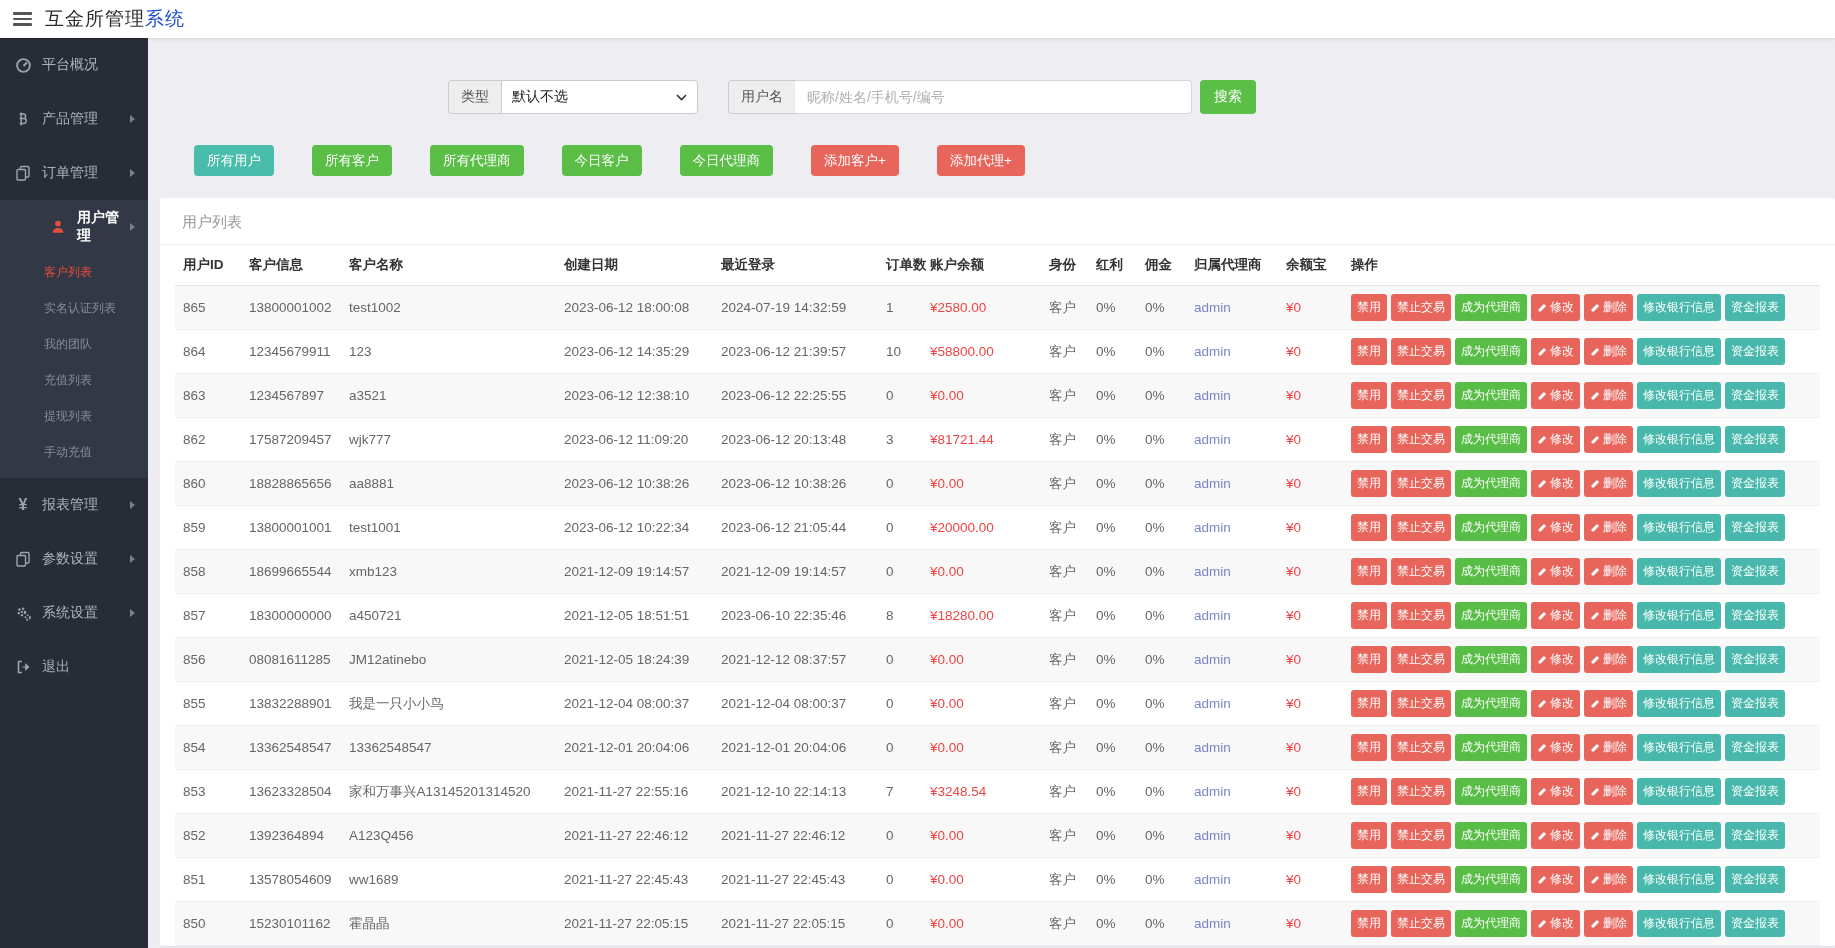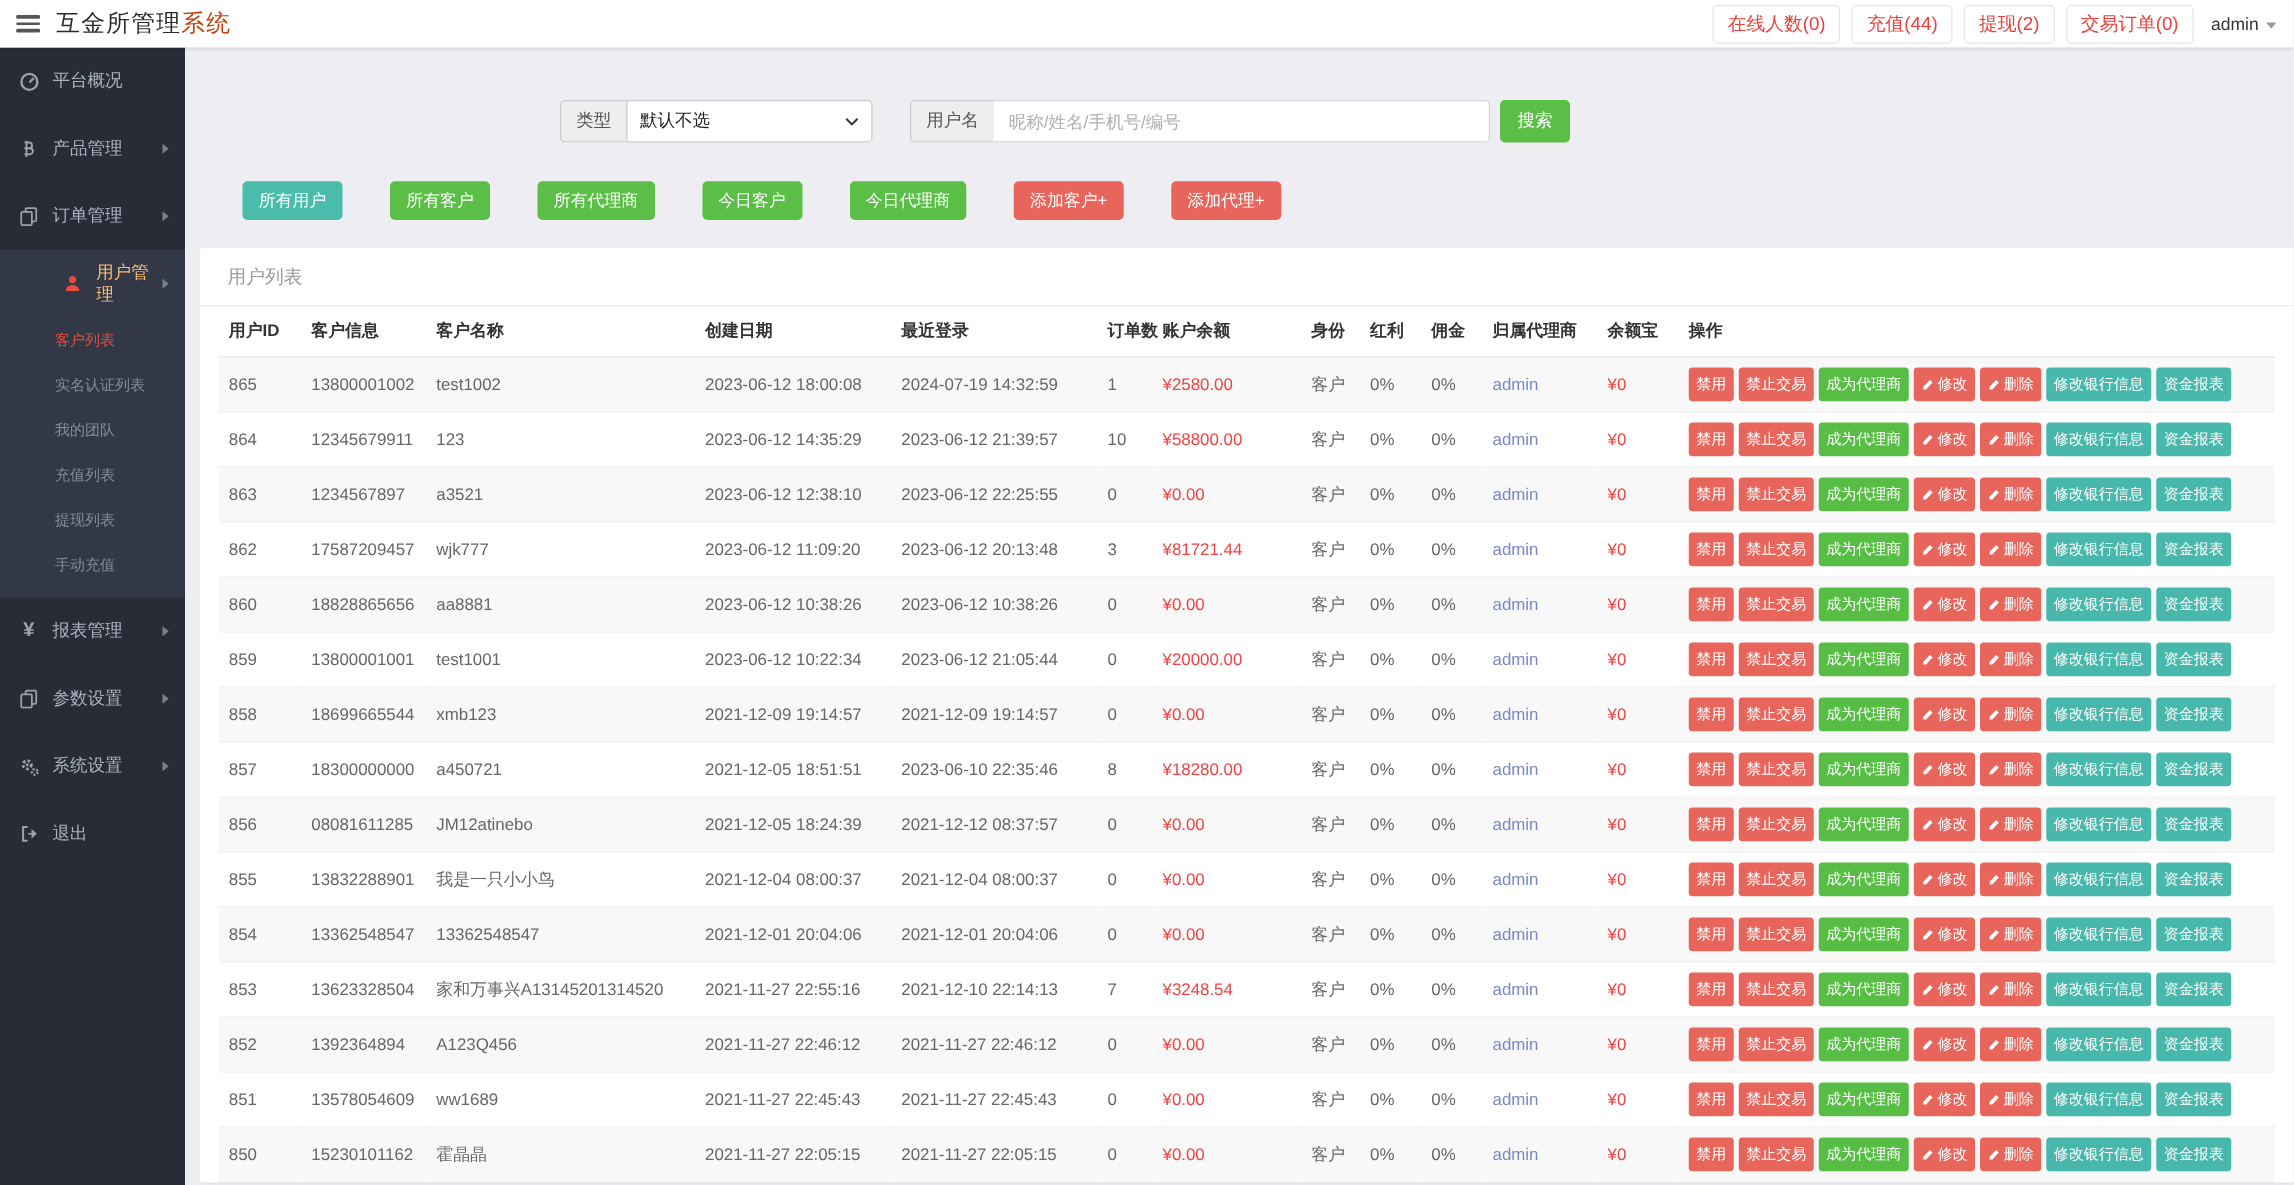--- a/index.html
+++ b/index.html
@@ -5,39 +5,39 @@
   * { margin:0; padding:0; box-sizing:border-box; }
   html,body { width:1835px; height:948px; overflow:hidden; }
   body { background:#ededf2; font-family:"Liberation Sans","DejaVu Sans",sans-serif; position:relative; }
 
   
   .topbar { position:absolute; top:0; left:0; width:1835px; height:38px; background:#fff;
             box-shadow:0 1px 3px rgba(0,0,0,.12); display:flex; align-items:center; z-index:20; }
   .hamburger { margin-left:9px; width:26px; padding:4px; cursor:pointer; }
   .hamburger i { display:block; width:19px; height:2.6px; background:#555; margin:3px 0; border-radius:1px; }
   .brand { margin-left:10px; font-size:19px; color:#2b2b2b; letter-spacing:1px; white-space:nowrap; }
-  .brand .red-part { color:#c2410c; }
+  .brand .red-part { color:#1d4ed8; }
   .topbar-right { margin-left:auto; display:flex; align-items:center; margin-right:14px; }
   .stat-btn { border:1px solid #e6e6e6; border-radius:4px; background:#fff; color:#e8413c;
               font-size:15px; padding:5px 11px; margin-left:9px; cursor:pointer;
               font-family:inherit; white-space:nowrap; }
   .user-menu { display:flex; align-items:center; margin-left:14px; font-size:14px; color:#333; cursor:pointer; }
   .user-caret { width:0; height:0; border-left:4px solid transparent; border-right:4px solid transparent;
                 border-top:5px solid #b09090; margin-left:6px; margin-top:2px; }
 
   
   .sidebar { position:absolute; top:38px; left:0; bottom:0; width:148px; background:#272c37; }
   .side-item { height:54px; display:flex; align-items:center; padding-left:13px;
                color:#a9b3bf; font-size:14px; cursor:pointer; }
   .side-item .s-icon { width:20px; margin-right:9px; display:flex; justify-content:center; color:#9aa4b1; }
   .side-item .yen-glyph { font-size:16px; font-weight:bold; }
   .arrow-r { width:0; height:0; border-left:5px solid #78808d; border-top:4px solid transparent;
              border-bottom:4px solid transparent; margin-left:auto; margin-right:13px; }
   .menu-group.open { background:#323845; }
-  .menu-group.open > .side-item { color:#fdba74; font-weight:normal;margin-left:36px; }
+  .menu-group.open > .side-item { color:#ffffff; font-weight:bold;margin-left:36px; }
   .menu-group.open > .side-item .s-icon { color:#e74c3c; }
   .submenu { padding-bottom:8px; }
   .sub-item { height:36px; display:flex; align-items:center; padding-left:44px;
               color:#848d9a; font-size:12px; cursor:pointer; }
   .sub-item.active { color:#e74c3c; }
 
   
   .main { position:absolute; top:38px; left:148px; width:1687px; bottom:0; }
 
   .filter-row { display:flex; align-items:center; height:34px; margin:42px 0 0 300px; }
@@ -89,30 +89,20 @@
 </head>
 <body>
 
 <div class="topbar">
   <div class="hamburger">
       <i></i>
       <i></i>
       <i></i>
     </div>
   <div class="brand"><span>互金所管理</span><span class="red-part">系统</span></div>
-  <div class="topbar-right">
-    <button class="stat-btn">在线人数(0)</button>
-    <button class="stat-btn">充值(44)</button>
-    <button class="stat-btn">提现(2)</button>
-    <button class="stat-btn">交易订单(0)</button>
-    <div class="user-menu">
-      <span>admin</span>
-      <span class="user-caret"></span>
-    </div>
-  </div>
 </div>
 
 <div class="sidebar">
   <div class="side-item">
     <span class="s-icon">
       <svg width="17" height="17" viewBox="0 0 16 16">
           <circle cx="8" cy="8" r="6" fill="none" stroke="currentColor" stroke-width="1.8"></circle>
           <path d="M8 8.5L11.2 5.2" stroke="currentColor" stroke-width="1.8"></path>
         </svg>
     </span>

